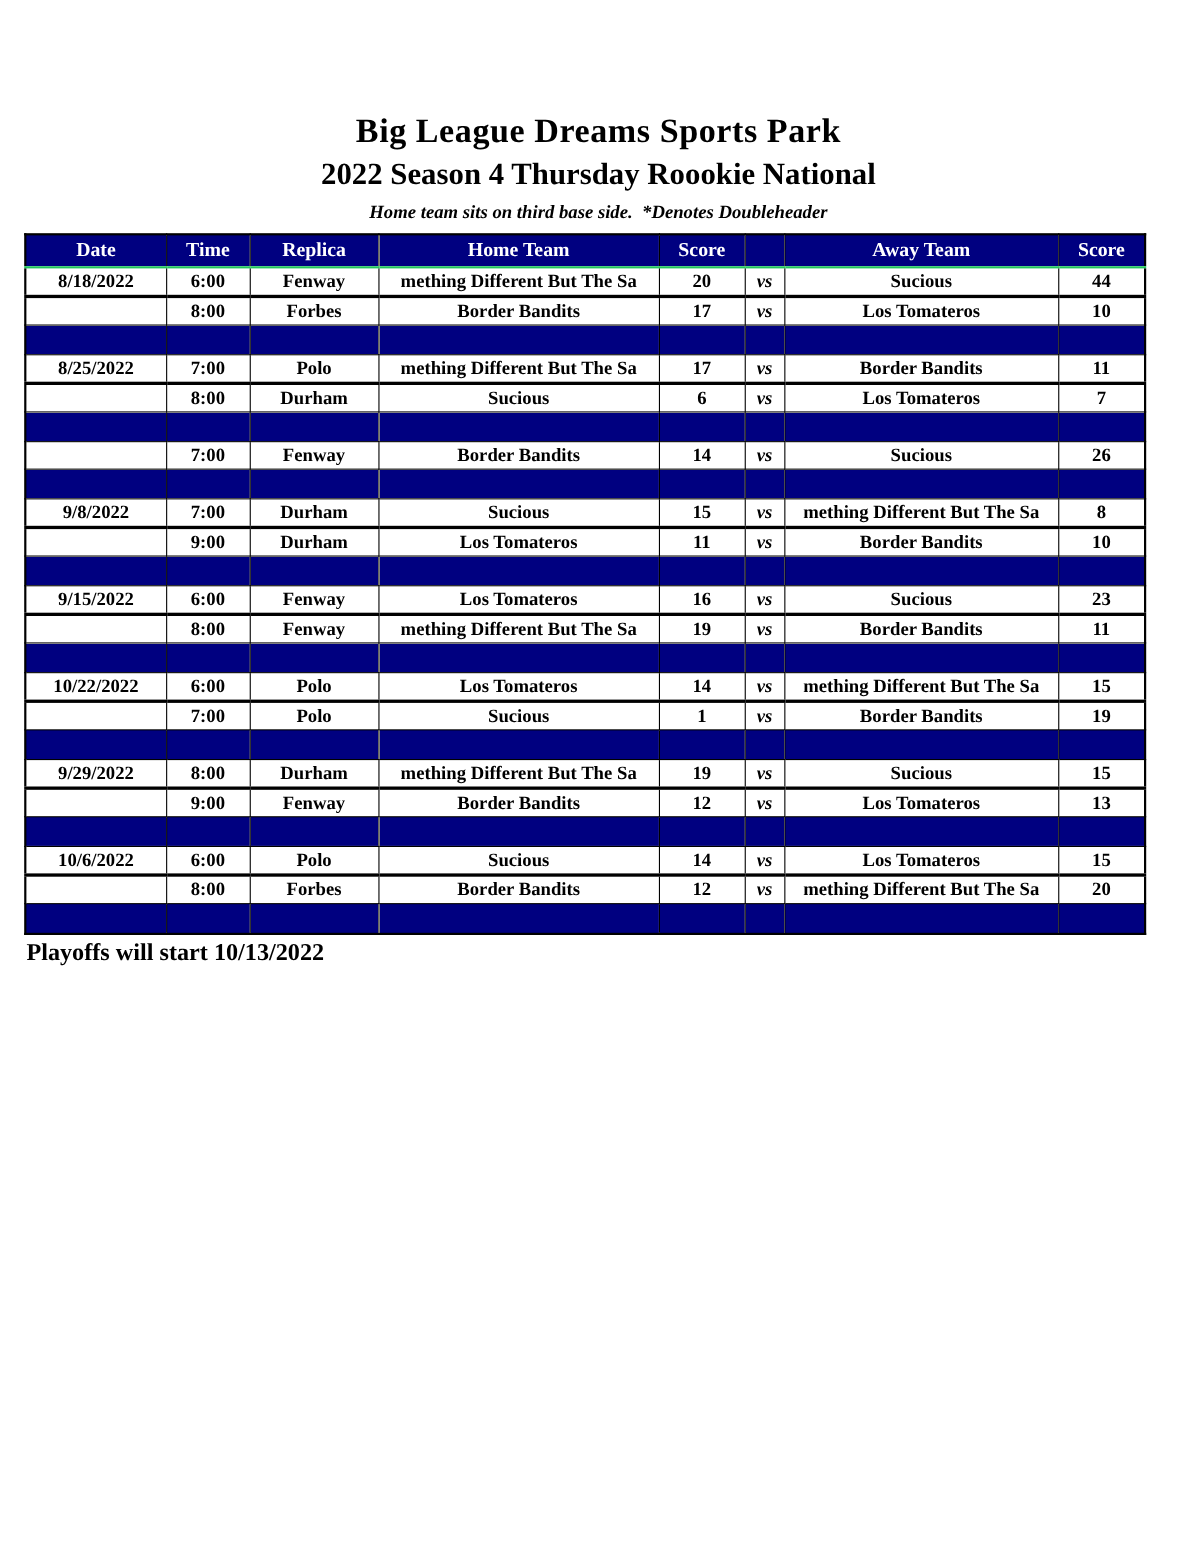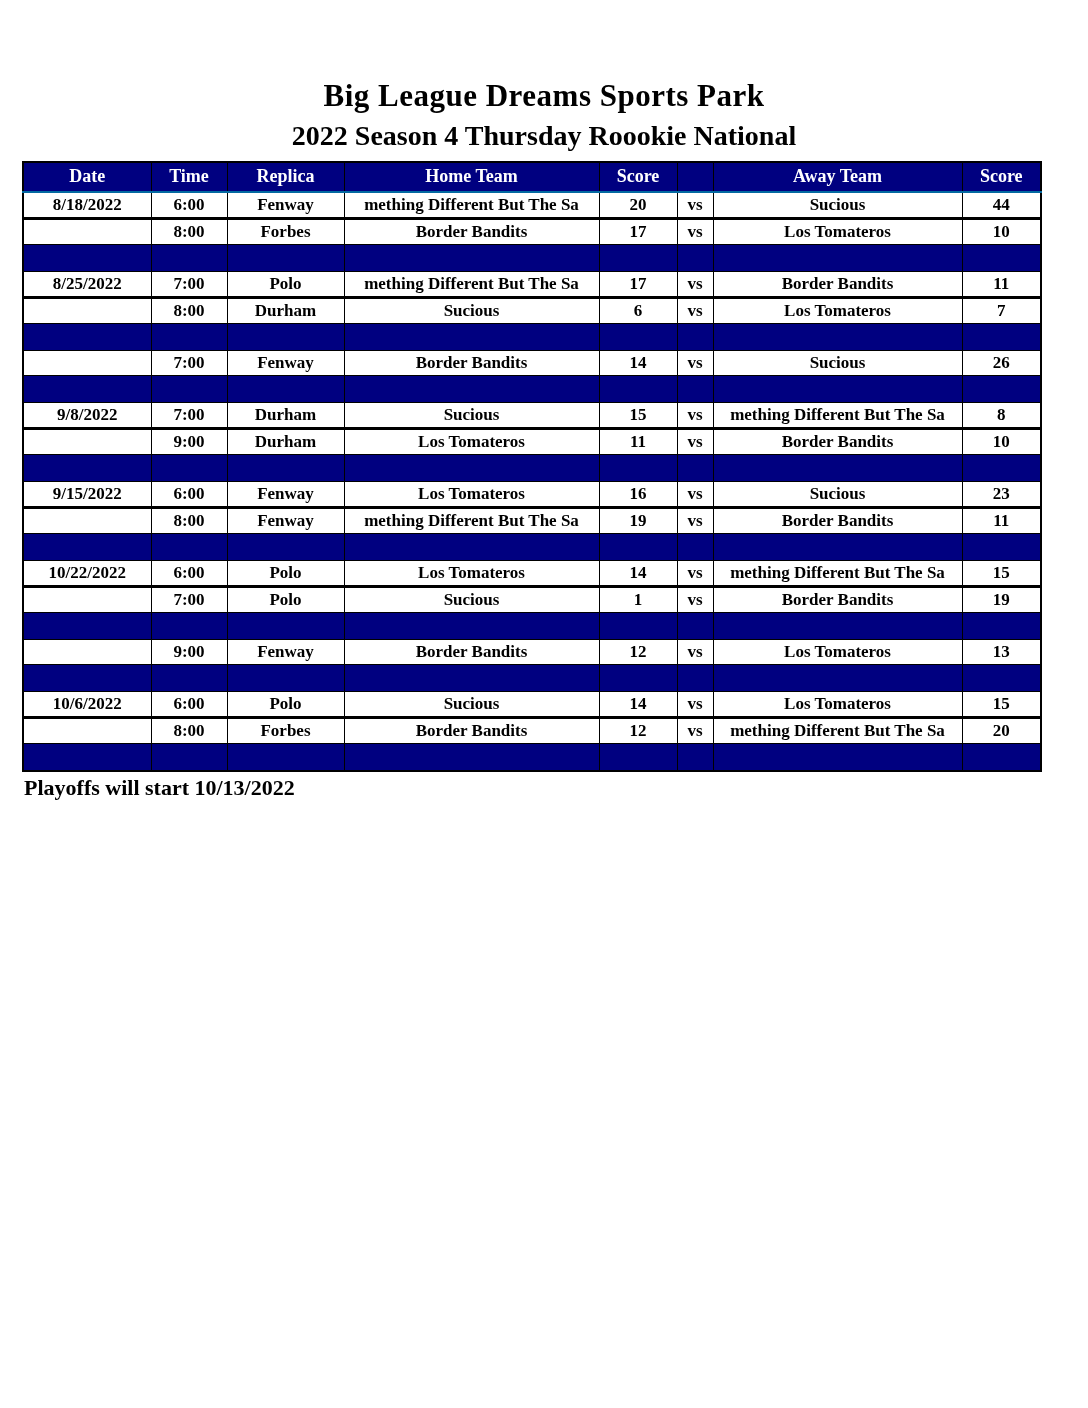--- a/index.html
+++ b/index.html
@@ -8,21 +8,21 @@
     background: #ffffff;
   }
   body {
     width: 1088px;
     height: 1408px;
     position: relative;
     font-family: "Liberation Serif", "DejaVu Serif", serif;
     color: #000000;
   }
   .titles {
-    padding-top: 79px;
+    padding-top: 102px;
     text-align: center;
   }
   .main-title {
     font-size: 31px;
     font-weight: bold;
     letter-spacing: 0.5px;
     line-height: 1.1;
   }
   .sub-title {
     font-size: 28px;
@@ -51,36 +51,37 @@
     text-align: center;
     vertical-align: middle;
     overflow: hidden;
   }
   table.schedule th {
     background: var(--navy);
     color: #ffffff;
     font-size: 18px;
     font-weight: bold;
     height: 28px;
-    border-bottom: 2px solid #0369a1;
+    border-bottom: 2px solid #22c55e;
   }
   tr.game-row td {
     height: 24px;
     font-size: 17px;
     font-weight: bold;
     background: #ffffff;
   }
   tr.game-first td {
     border-bottom: 3px solid #000000;
   }
   tr.game-row td span {
     white-space: nowrap;
     display: inline-block;
   }
   td.c-vs {
+    font-style: italic;
     font-size: 15px;
   }
   td.win {
     background: var(--yellow);
   }
   tr.sep-row td {
     height: 26px;
     background: var(--navy);
   }
   .footer-note {
@@ -88,20 +89,21 @@
     font-size: 22px;
     font-weight: bold;
   }
 </style>
 </head>
 <body>
 
 <div class="titles">
   <div class="main-title">Big League Dreams Sports Park</div>
   <div class="sub-title">2022 Season 4 Thursday Roookie National</div>
+  <div class="note-line">Home team sits on third base side.  *Denotes Doubleheader</div>
 </div>
 
 <table class="schedule">
   <colgroup>
     <col style="width:128px">
       <col style="width:76px">
       <col style="width:117px">
       <col style="width:255px">
     <col style="width:78px">
       <col style="width:36px">
@@ -284,20 +286,30 @@
       <tr class="sep-row">
         <td></td>
         <td></td>
         <td></td>
         <td></td>
         <td></td>
         <td></td>
         <td></td>
         <td></td>
       </tr>
+      <tr class="game-row game-first">
+        <td class="c-date"><span>9/29/2022</span></td>
+        <td class="c-time"><span>8:00</span></td>
+        <td class="c-replica"><span>Durham</span></td>
+        <td class="c-team win"><span>mething Different But The Sa</span></td>
+        <td class="c-score win"><span>19</span></td>
+        <td class="c-vs"><span>vs</span></td>
+        <td class="c-team"><span>Sucious</span></td>
+        <td class="c-score"><span>15</span></td>
+      </tr>
       <tr class="game-row">
         <td class="c-date"><span></span></td>
         <td class="c-time"><span>9:00</span></td>
         <td class="c-replica"><span>Fenway</span></td>
         <td class="c-team"><span>Border Bandits</span></td>
         <td class="c-score"><span>12</span></td>
         <td class="c-vs"><span>vs</span></td>
         <td class="c-team win"><span>Los Tomateros</span></td>
         <td class="c-score win"><span>13</span></td>
       </tr>

